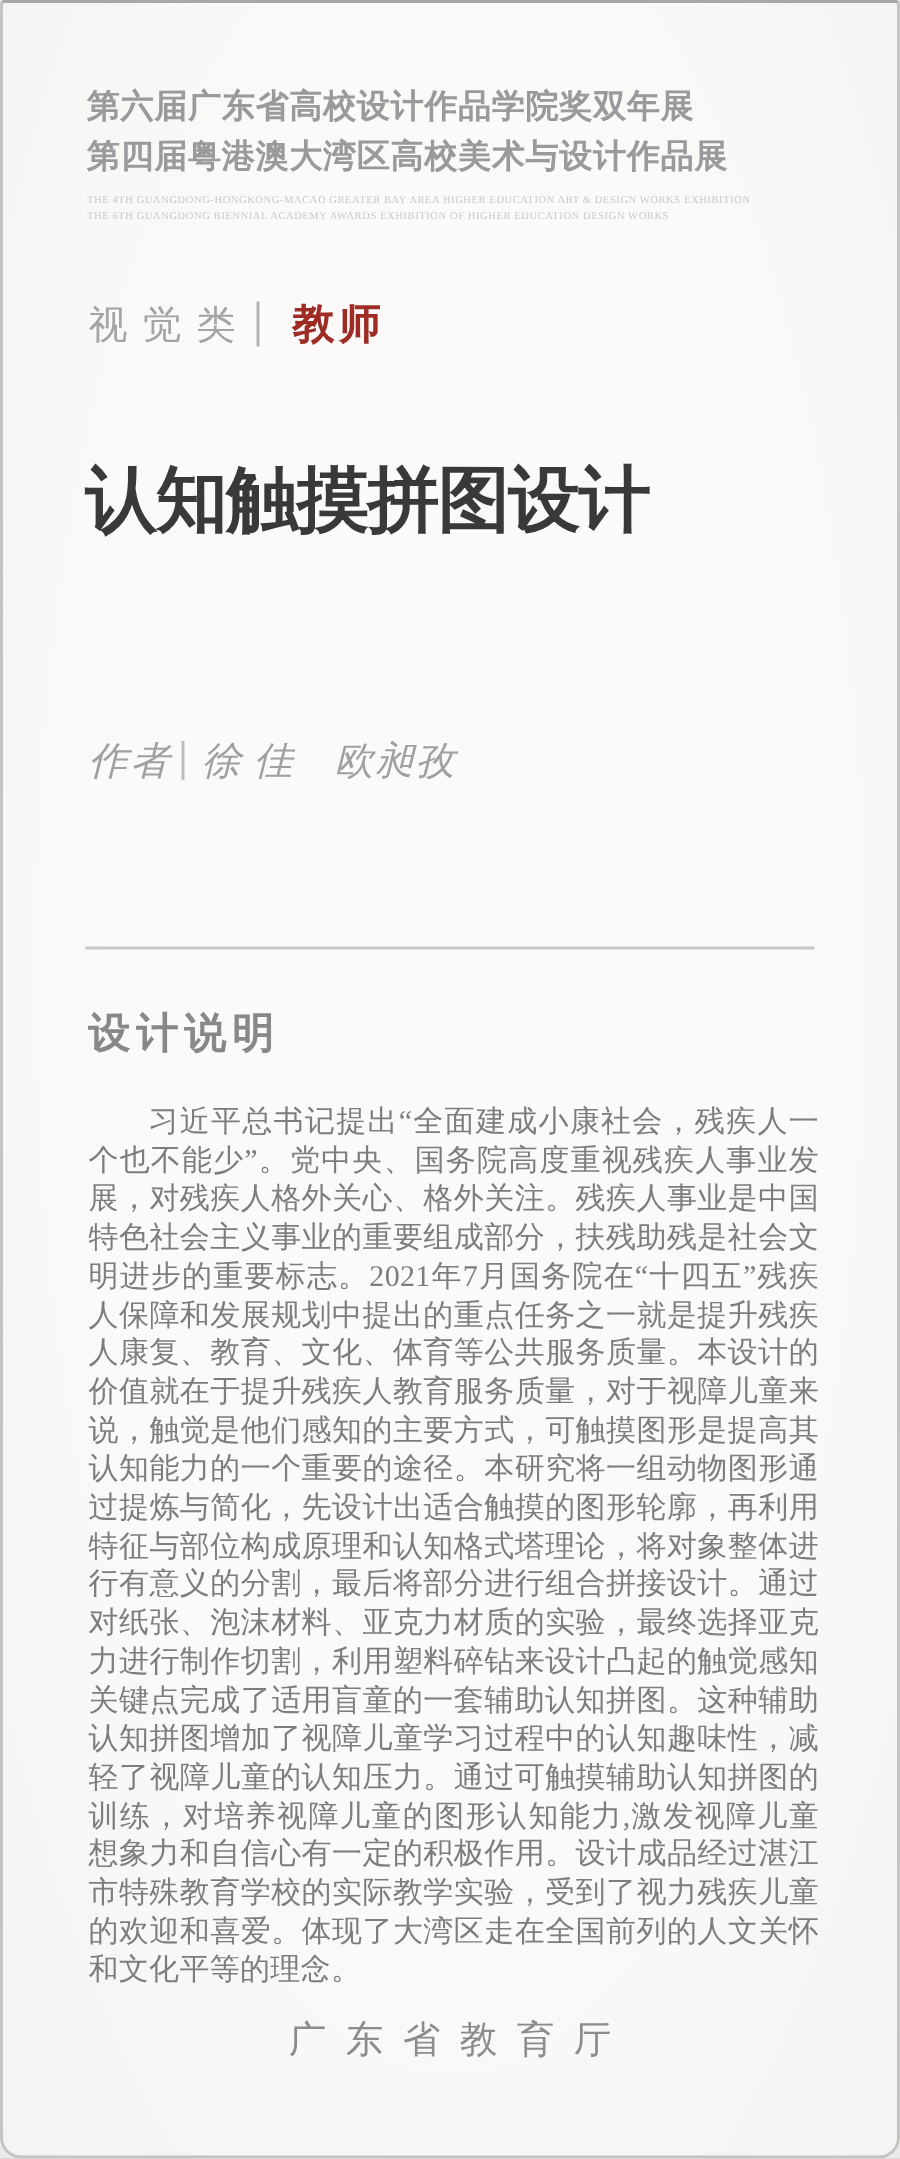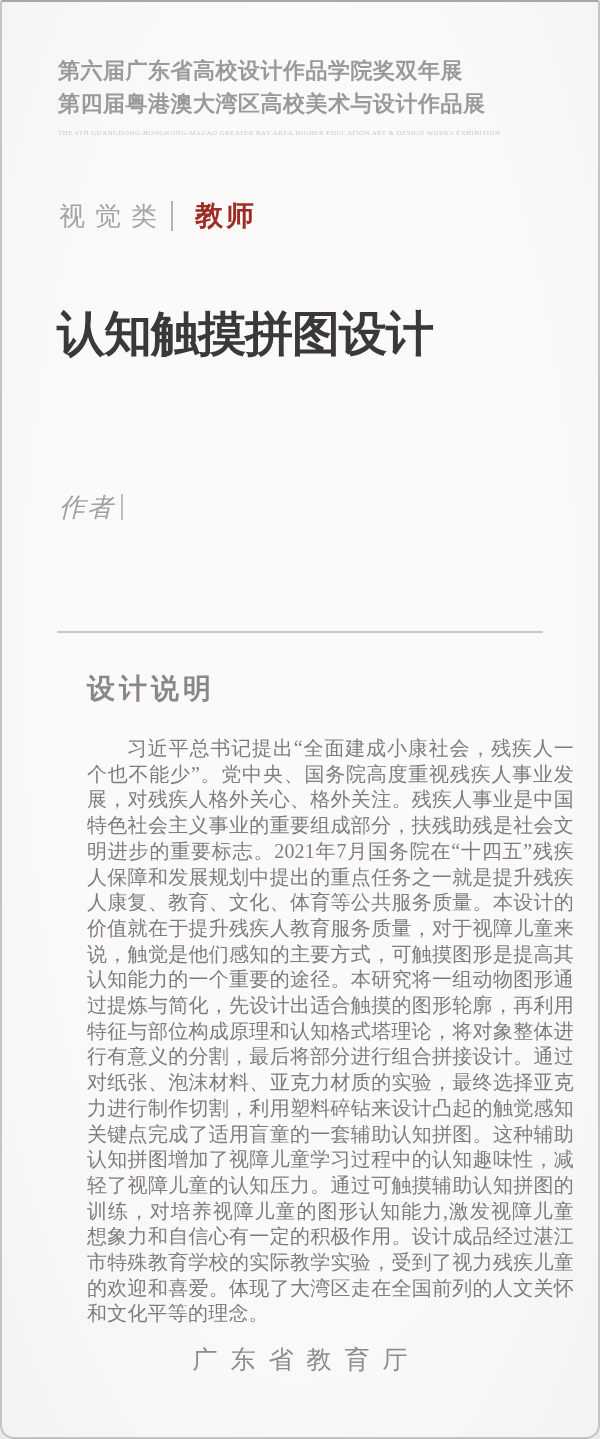--- a/index.html
+++ b/index.html
@@ -90,21 +90,21 @@
   
   .rule {
     position: absolute;
     left: 55px;
     top: 629px;
     width: 486px;
     height: 2px;
     background: #c9c7c5;
   }
   
-  .statement { position: absolute; left: 57px; top: 668px; width: 487px; margin-left: 28px; }
+  .statement { position: absolute; left: 57px; top: 668px; width: 487px; }
   .statement h2 {
     margin: 0;
     font-size: 28px;
     font-weight: 700;
     color: #8a8886;
     letter-spacing: 4px;
   }
   .statement p {
     margin: 28px 0 0 0;
     font-size: 20px;
@@ -132,37 +132,39 @@
 </head>
 <body>
 
 <div class="page">
 
   <header class="header">
     <div class="cn">第六届广东省高校设计作品学院奖双年展</div>
     <div class="cn">第四届粤港澳大湾区高校美术与设计作品展</div>
     <div class="en-block">
       <div class="en">THE 4TH GUANGDONG-HONGKONG-MACAO GREATER BAY AREA HIGHER EDUCATION ART &amp; DESIGN WORKS EXHIBITION</div>
+      <div class="en">THE 6TH GUANGDONG BIENNIAL ACADEMY AWARDS EXHIBITION OF HIGHER EDUCATION DESIGN WORKS</div>
     </div>
   </header>
 
   <div class="category">
     <span class="cat-group">视觉类</span>
     <span class="vbar cat-bar"></span>
     <span class="cat-role" style="color: rgb(158, 44, 37);">教师</span>
   </div>
 
   <h1 class="work-title">
     <span class="t-line">认知触摸拼图设计</span>
   </h1>
 
   <div class="meta">
     <div class="meta-row">
       <span class="meta-label">作者</span>
       <span class="vbar meta-bar"></span>
+      <span class="meta-value">徐 佳　欧昶孜</span>
     </div>
   </div>
 
   <div class="rule"></div>
 
   <section class="statement">
     <h2>设计说明</h2>
     <p>习近平总书记提出“全面建成小康社会，残疾人一个也不能少”。党中央、国务院高度重视残疾人事业发展，对残疾人格外关心、格外关注。残疾人事业是中国特色社会主义事业的重要组成部分，扶残助残是社会文明进步的重要标志。2021年7月国务院在“十四五”残疾人保障和发展规划中提出的重点任务之一就是提升残疾人康复、教育、文化、体育等公共服务质量。本设计的价值就在于提升残疾人教育服务质量，对于视障儿童来说，触觉是他们感知的主要方式，可触摸图形是提高其认知能力的一个重要的途径。本研究将一组动物图形通过提炼与简化，先设计出适合触摸的图形轮廓，再利用特征与部位构成原理和认知格式塔理论，将对象整体进行有意义的分割，最后将部分进行组合拼接设计。通过对纸张、泡沫材料、亚克力材质的实验，最终选择亚克力进行制作切割，利用塑料碎钻来设计凸起的触觉感知关键点完成了适用盲童的一套辅助认知拼图。这种辅助认知拼图增加了视障儿童学习过程中的认知趣味性，减轻了视障儿童的认知压力。通过可触摸辅助认知拼图的训练，对培养视障儿童的图形认知能力,激发视障儿童想象力和自信心有一定的积极作用。设计成品经过湛江市特殊教育学校的实际教学实验，受到了视力残疾儿童的欢迎和喜爱。体现了大湾区走在全国前列的人文关怀和文化平等的理念。</p>
   </section>
 

